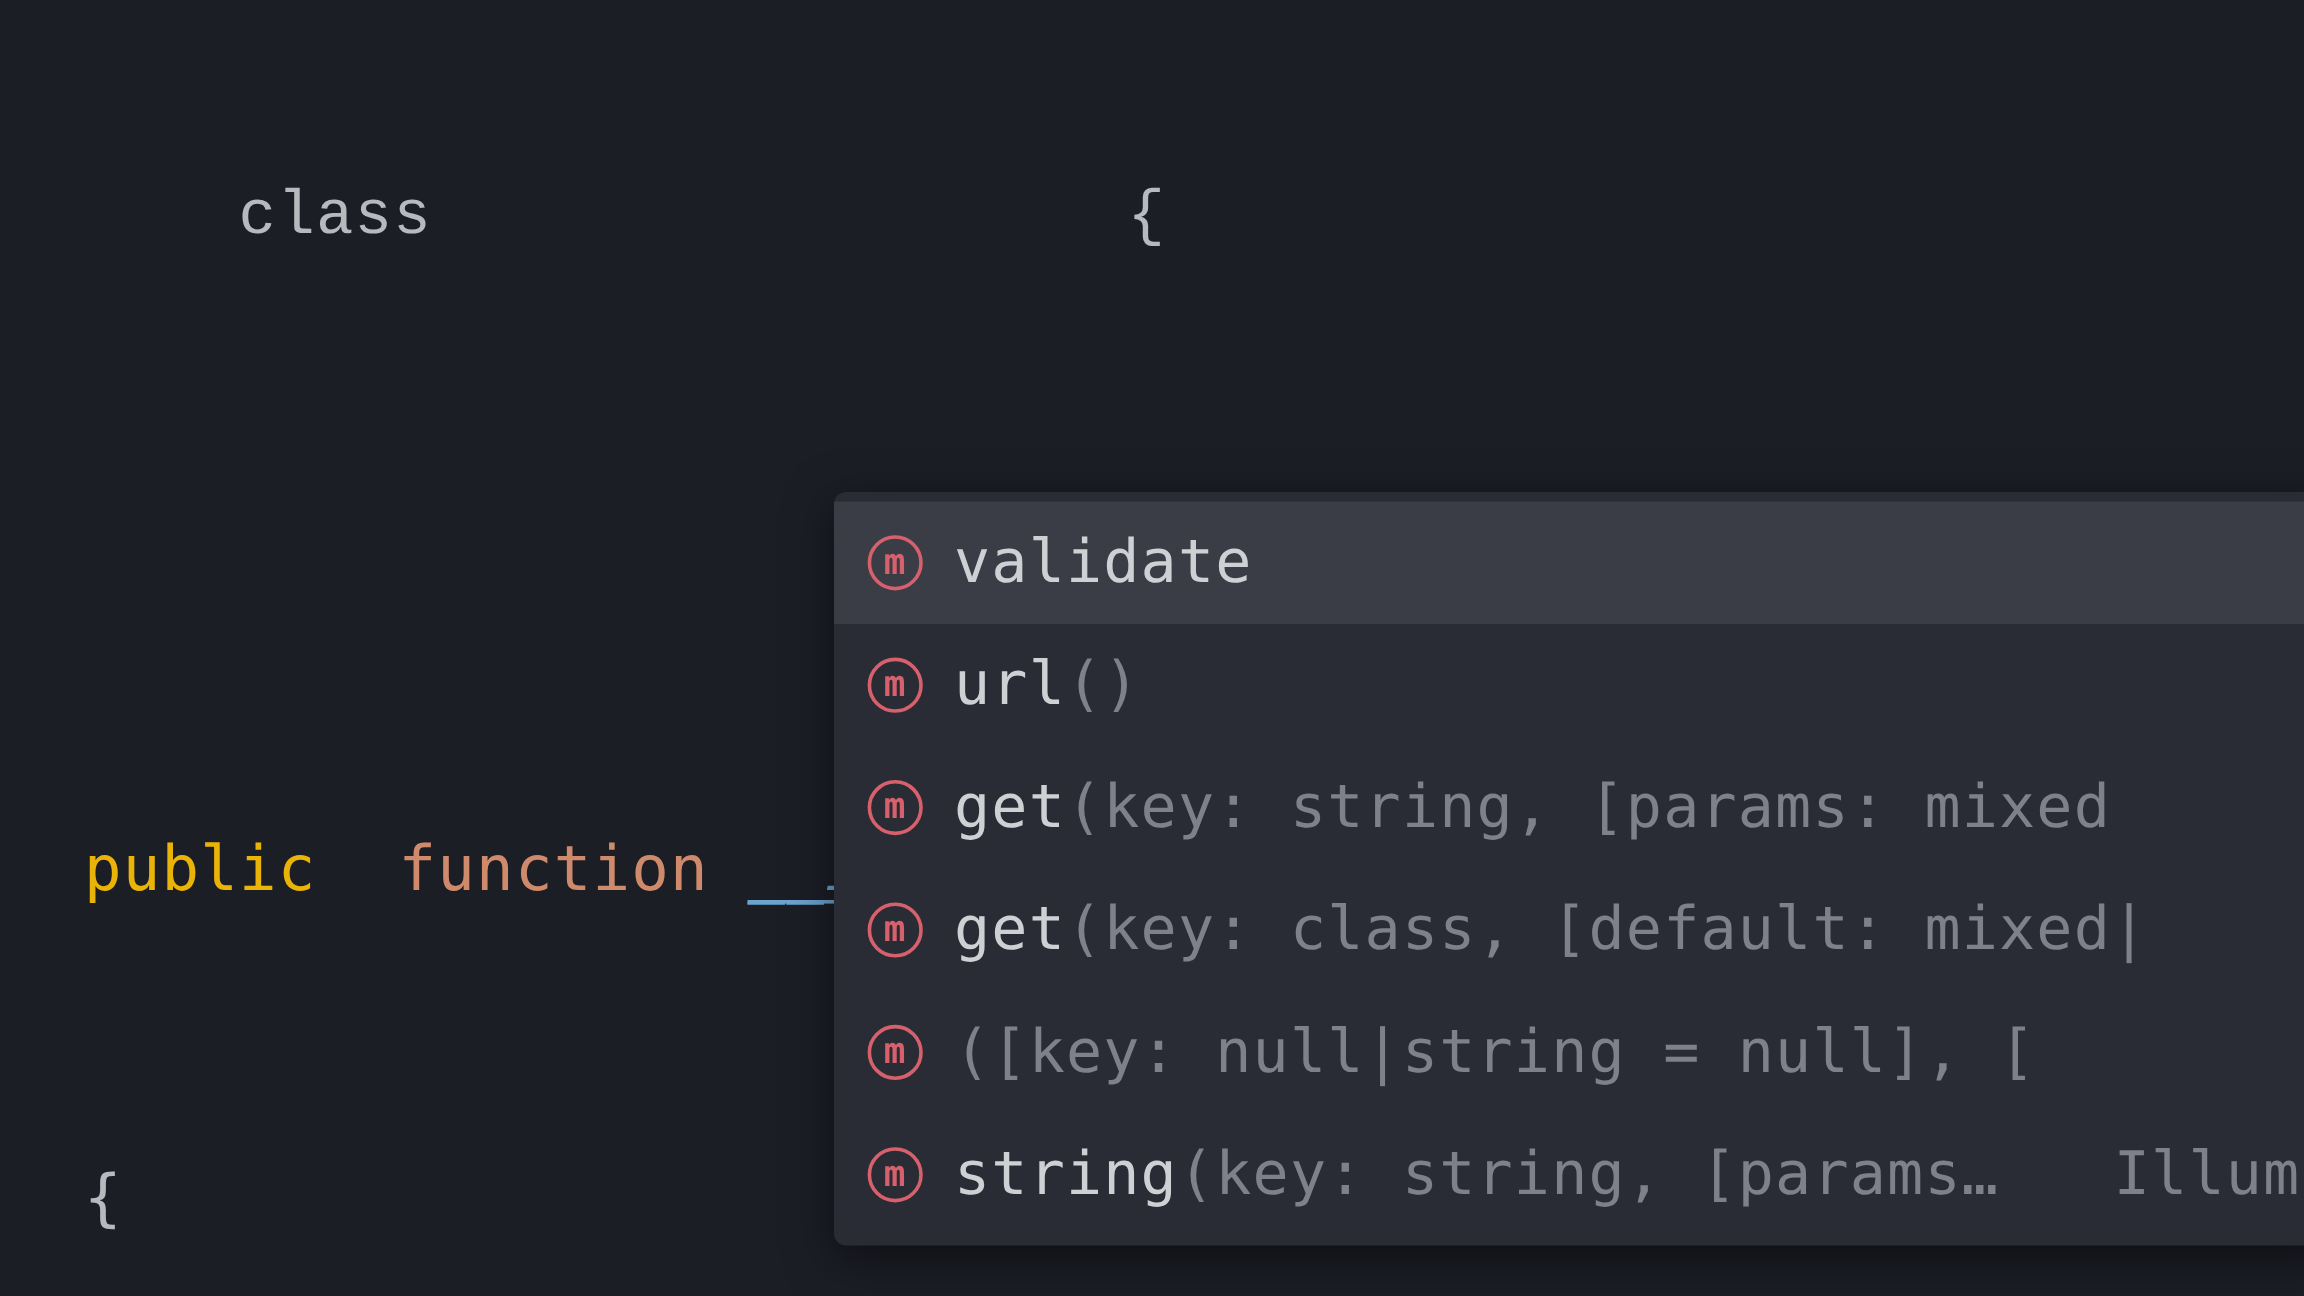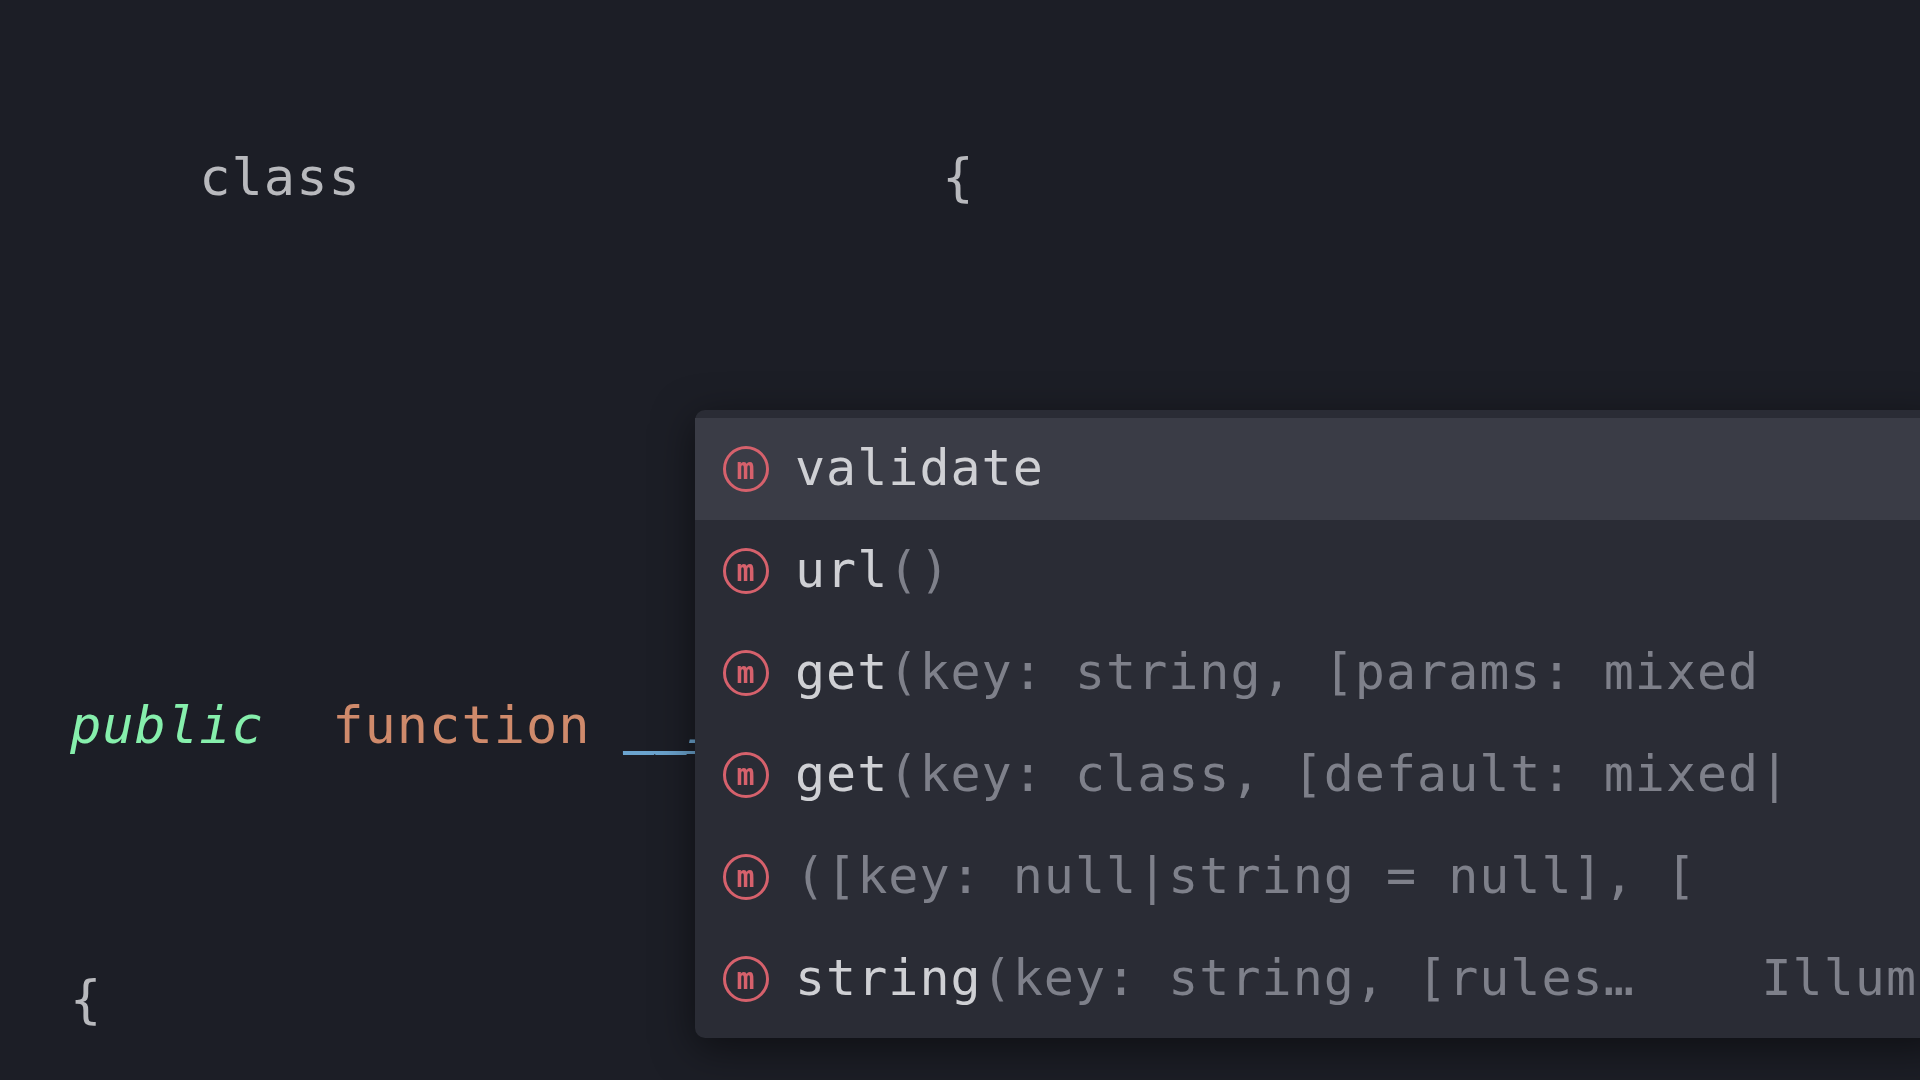--- a/index.html
+++ b/index.html
@@ -27,26 +27,26 @@
     height: 100%;
     background: #1c1e26;
   }
   .code-area {
     position: absolute;
     left: 70px;
     top: -50px;
     white-space: pre;
   }
   .line { display: block; height: 92px; }
-  .kw-public { color: #86efac; font-style: italic; }
+  .kw-public { color: #eab308; }
   .kw-function { color: #cf8a6b; margin-left: 36px; }
   .fn-name { color: #6ba4cf; font-style: italic; }
   .type { color: #c9cacd; }
   .var { color: #c9cacd; }
-  .punct { color: #b8b9bd; }
+  .punct { color: #b8b9bd; font-family: Liberation Mono, monospace; }
   .brace { color: #b8b9bd; }
   .underline { text-decoration: underline; text-decoration-thickness: 3px; text-underline-offset: 8px;}
 
   
   .popup {
     position: absolute;
     left: 695px;
     top: 410px;
     width: 1250px;
     background: #2a2c35;
@@ -140,18 +140,18 @@
       <div class="popup-item">
         <div class="icon-m">m</div>
         <div class="txt">
           <span class="pi-sig">([key: null|string = null], [</span>
         </div>
       </div>
       <div class="popup-item">
         <div class="icon-m">m</div>
         <div class="txt">
           <span class="pi-name">string</span>
-          <span class="pi-sig">(key: string, [rules…</span>
+          <span class="pi-sig">(key: string, [params…</span>
         </div>
         <span class="pi-tail">Illum</span>
       </div>
     </div>
 </div>
 
 </body></html>

